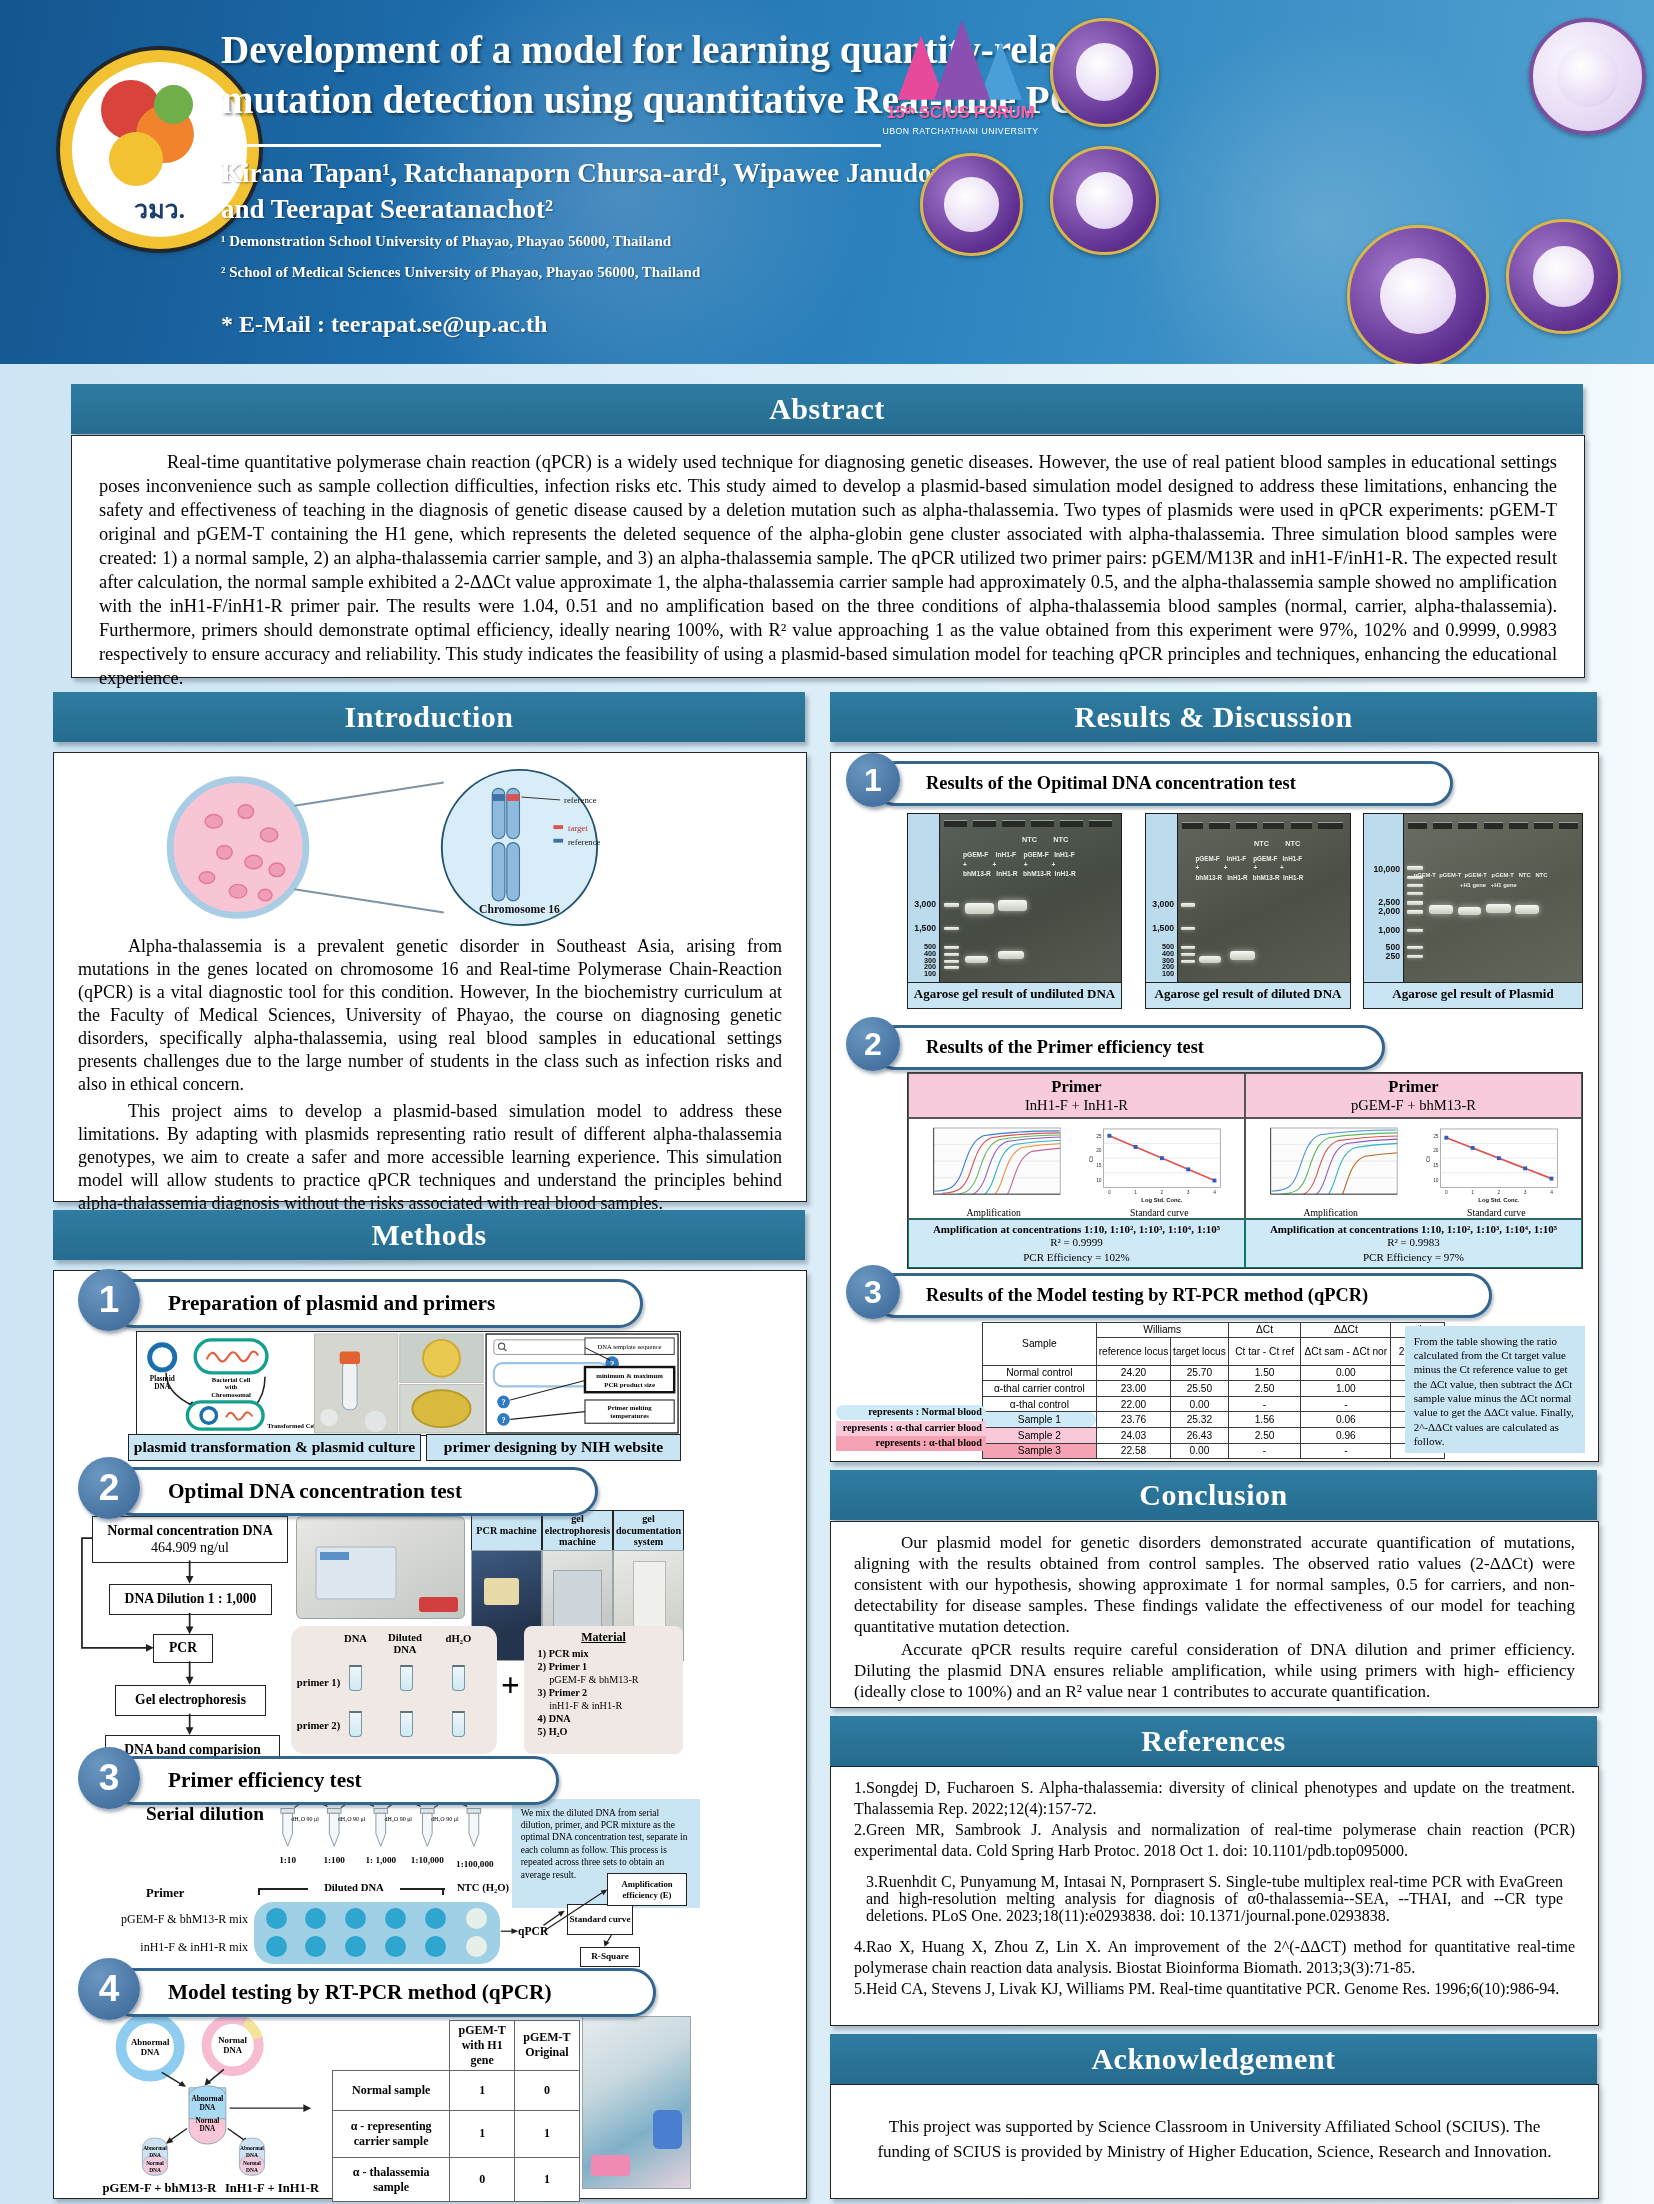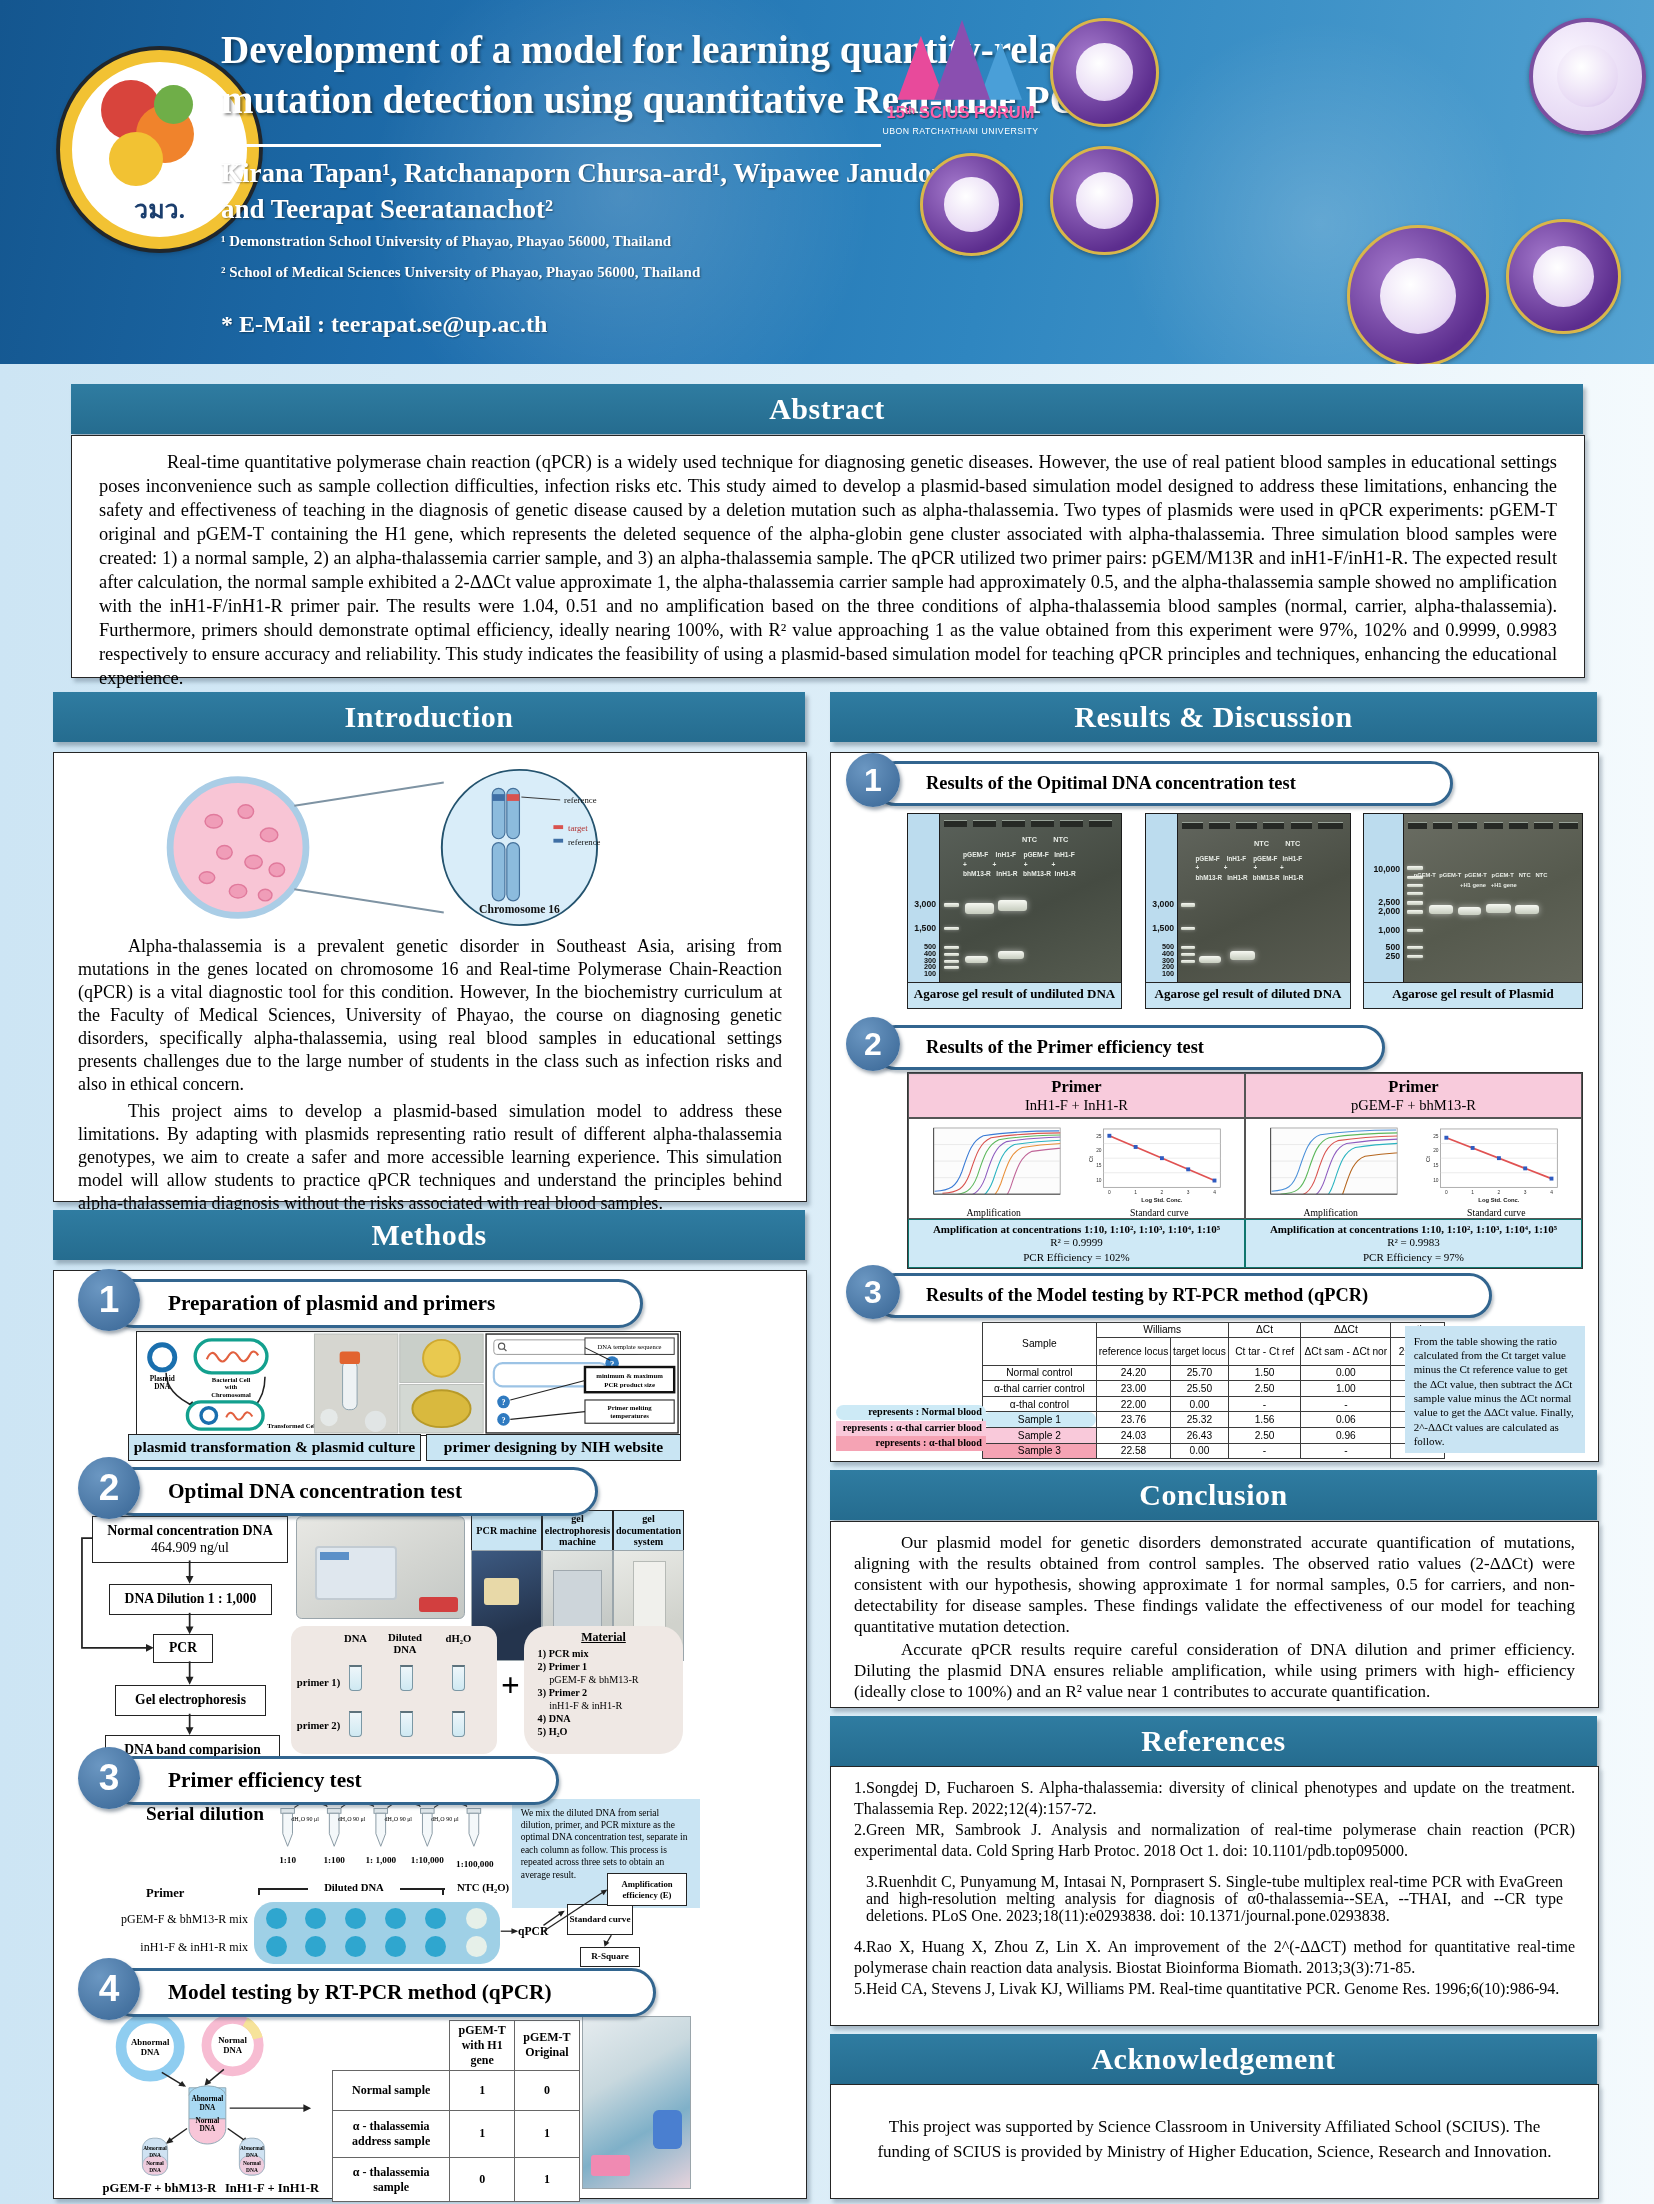--- a/index.html
+++ b/index.html
@@ -311,21 +311,21 @@
     <div style="position:absolute;left:5.8px;top:50px;font-weight:bold;font-size:10.7px">primer 1)</div>
     <div style="position:absolute;left:5.8px;top:93px;font-weight:bold;font-size:10.7px">primer 2)</div>
     <div class="tube" style="left:58px;top:39px"></div>
     <div class="tube" style="left:109px;top:39px"></div>
     <div class="tube" style="left:161px;top:39px"></div>
     <div class="tube" style="left:58px;top:85px"></div>
     <div class="tube" style="left:109px;top:85px"></div>
     <div class="tube" style="left:161px;top:85px"></div>
   </div>
   <div style="position:absolute;left:498px;top:1667px;width:25px;text-align:center;font-size:33px;font-weight:bold">+</div>
-  <div style="position:absolute;left:524px;top:1626px;width:159px;height:128px;background:#efe8e4;border-radius:23px;padding:0">
+  <div style="position:absolute;left:524px;top:1626px;width:159px;height:128px;background:#efe8e4;border-radius:8px;padding:0">
     <div style="text-align:center;font-weight:bold;font-size:12px;text-decoration:underline;margin-top:3.9px">Material</div>
     <div style="font-weight:bold;font-size:10.2px;line-height:13px;margin:1.9px 0 0 13.6px">
       <div>1) PCR mix</div>
       <div>2) Primer 1</div>
       <div style="margin-left:11.6px;font-weight:normal">pGEM-F &amp; bhM13-R</div>
       <div>3) Primer 2</div>
       <div style="margin-left:11.6px;font-weight:normal">inH1-F &amp; inH1-R</div>
       <div>4) DNA</div>
       <div>5) H₂O</div>
     </div>
@@ -492,21 +492,21 @@
       <th style="width:109px;border:none;background:transparent"></th>
       <th style="width:56px;height:39px">pGEM-T with H1 gene</th>
       <th style="width:56px">pGEM-T Original</th>
     </tr>
     <tr>
       <td style="height:35px">Normal sample</td>
       <td>1</td>
       <td>0</td>
     </tr>
     <tr>
-      <td style="height:43px">α - thalassemia address sample</td>
+      <td style="height:43px">α - representing carrier sample</td>
       <td>1</td>
       <td>1</td>
     </tr>
     <tr>
       <td style="height:39px">α - thalassemia sample</td>
       <td>0</td>
       <td>1</td>
     </tr>
   </tbody>
     </table>

